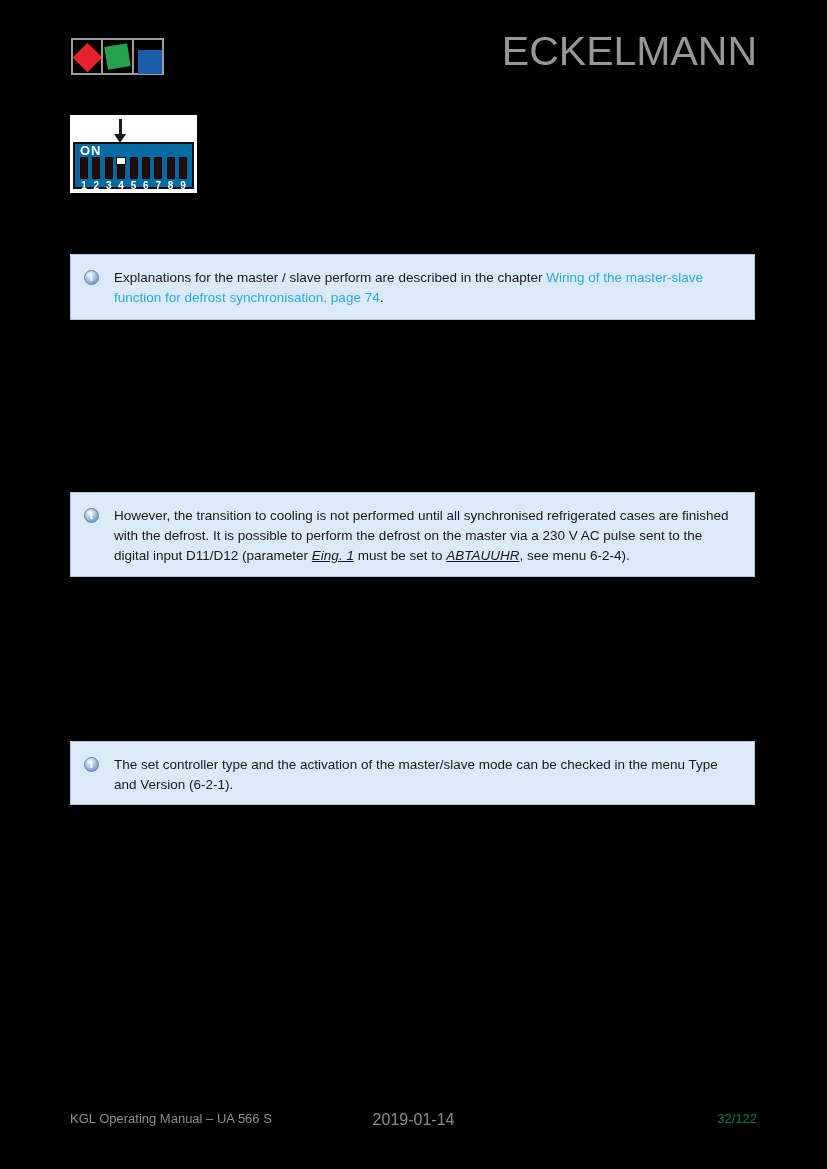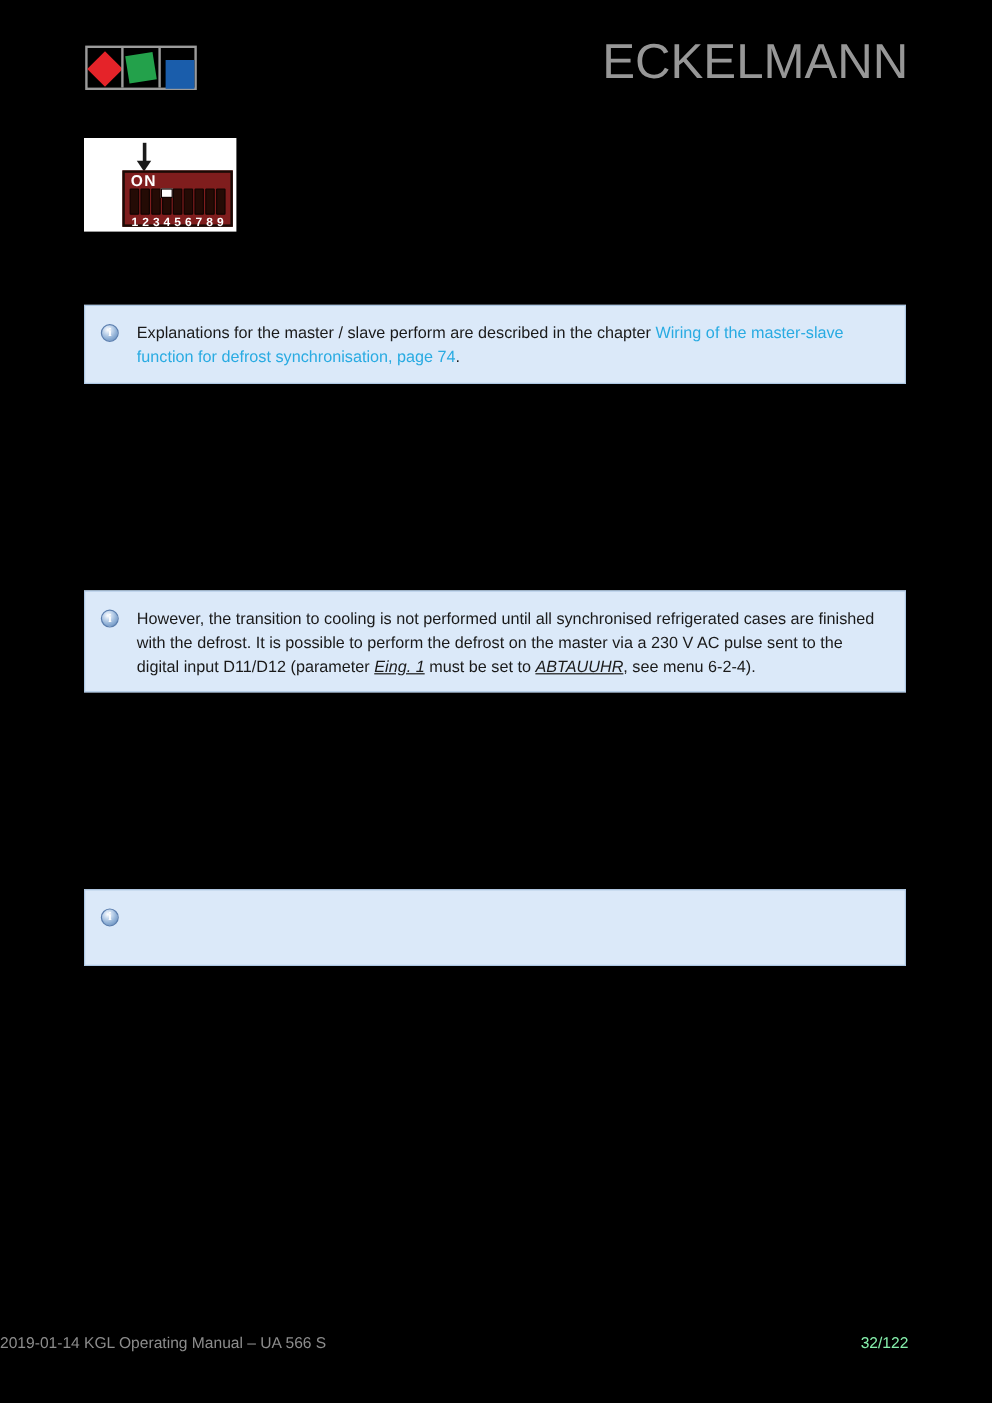--- a/index.html
+++ b/index.html
@@ -56,22 +56,22 @@
   }
   .info-glyph{
     display:block;font-family:"Liberation Serif", serif;font-weight:bold;
     font-size:10px;line-height:13px;color:#fff;
   }
   .info-text{flex:1;font-size:13.5px;line-height:20px;color:#1a1a1a;max-width:622px;}
   .info-text .link{color:#29abe2;cursor:pointer;}
   .info-text .italic{font-style:italic;text-decoration:underline;}
   
   .footer-left{position:absolute;left:70px;top:1111px;font-size:13px;color:#8c8c8c;}
-  .footer-center{position:absolute;left:0;right:0;top:1111px;font-size:13px;color:#8c8c8c;}
-  .footer-right{position:absolute;right:70px;top:1111px;font-size:13px;color:#86efac;}
+  .footer-center{position:absolute;left:0;right:0;top:1111px;text-align:center;font-size:16px;color:#8c8c8c;}
+  .footer-right{position:absolute;right:70px;top:1111px;font-size:13px;color:#0f766e;}
 </style>
 </head>
 <body>
 
 <div class="page" style="background: rgb(0, 0, 0);">
 
   <div class="logo-frame">
     <div class="logo-cell">
       <div class="logo-sq sq-red" style="background: rgb(229, 35, 41);"></div>
     </div>
@@ -82,21 +82,21 @@
       <div class="logo-sq sq-blue" style="background: rgb(26, 93, 171);"></div>
     </div>
   </div>
   <div class="brand">ECKELMANN</div>
 
   <div class="dip">
     <div class="dip-arrow">
       <div class="stem"></div>
         <div class="head"></div>
     </div>
-    <div class="dip-panel" style="background: #7f1d1d; margin-left: 29px;">
+    <div class="dip-panel" style="background: #0369a1;">
       <div class="dip-on">ON</div>
       <div class="dip-row">
           <div class="dip-col">
             <div class="dip-slot"></div>
             <div class="dip-num">1</div>
           </div>
           <div class="dip-col">
             <div class="dip-slot"></div>
             <div class="dip-num">2</div>
           </div>
@@ -145,19 +145,20 @@
     <div class="info-icon">
       <span class="info-glyph">i</span>
     </div>
     <div class="info-text"><span>However, the transition to cooling is not performed until all synchronised refrigerated cases are finished with the defrost. It is possible to perform the defrost on the master via a 230 V AC pulse sent to the digital input D11/D12 (parameter </span><span class="italic">Eing. 1</span><span> must be set to </span><span class="italic">ABTAUUHR</span><span>, see menu 6-2-4).</span></div>
   </div>
 
   <div class="info-box box-3" style="background: rgb(219, 233, 249);">
     <div class="info-icon">
       <span class="info-glyph">i</span>
     </div>
+    <div class="info-text"><span>The set controller type and the activation of the master/slave mode can be checked in the menu Type and Version (6-2-1).</span></div>
   </div>
 
   <div class="footer-left">KGL Operating Manual – UA 566 S</div>
   <div class="footer-center">2019-01-14</div>
   <div class="footer-right">32/122</div>
 
 </div>
 
 </body></html>

